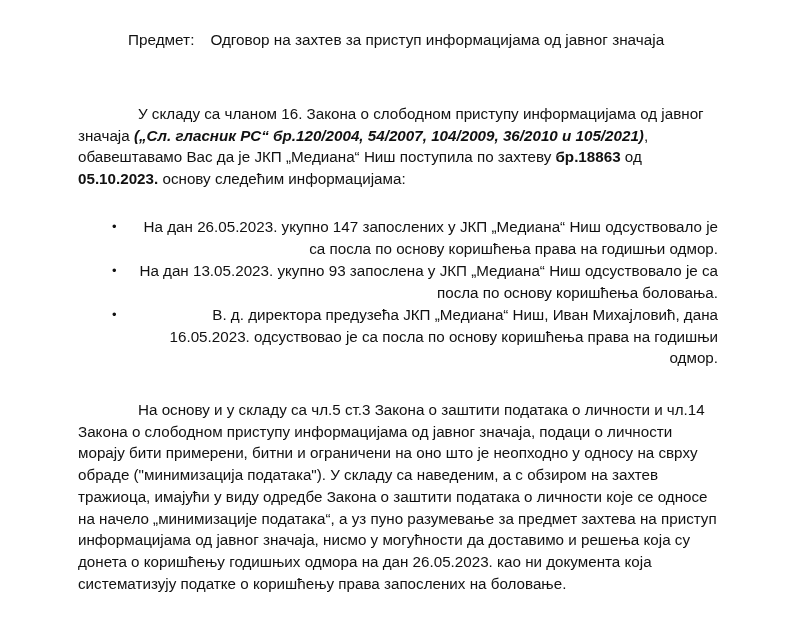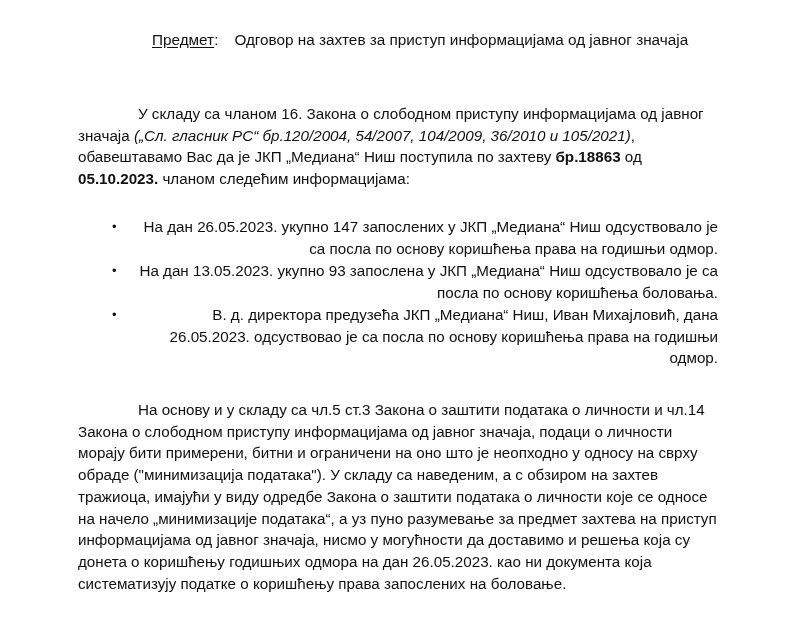--- a/index.html
+++ b/index.html
@@ -27,23 +27,21 @@
   .subject-line {
     position: absolute;
     left: 128px;
     top: 30px;
     width: 660px;
     font-size: 15.3px;
     line-height: 20px;
     white-space: nowrap;
   }
   .subject-label {
-    text-decoration: underline;
     text-underline-offset: 2px;
-    margin-left: 24px;
   }
   .subject-colon {
     text-decoration: none;
   }
   .subject-text {
     margin-left: 16px;
   }
 
   
   .body-block {
@@ -56,21 +54,21 @@
   p.para {
     margin: 0;
     font-size: 15.2px;
     line-height: 21.5px;
     text-align: left;
     text-indent: 60px;
   }
 
   .para b { font-weight: bold; }
   .para .cite {
-    font-weight: normal;
+    font-weight: bold;
     font-style: italic;
   }
 
   
   ul.bullets {
     margin: 0;
     padding: 0;
     list-style: none;
     position: absolute;
     left: 34px;
@@ -110,25 +108,25 @@
 <body>
 
 <div class="page">
 
   <div class="subject-line">
     <span class="subject-label">Предмет</span><span class="subject-colon">:</span><span class="subject-text">Одговор на захтев за приступ информацијама од јавног значаја</span>
   </div>
 
   <div class="body-block">
 
-    <p class="para"><span>У складу са чланом 16. Закона о слободном приступу информацијама од јавног значаја </span><span class="cite">(„Сл. гласник РС“ бр.120/2004, 54/2007, 104/2009, 36/2010 и 105/2021)</span><span>, обавештавамо Вас да је ЈКП „Медиана“ Ниш поступила по захтеву </span><b>бр.18863</b><span> од </span><b>05.10.2023.</b><span> чланом следећим информацијама:</span></p>
+    <p class="para"><span>У складу са чланом 16. Закона о слободном приступу информацијама од јавног значаја </span><span class="cite">(„Сл. гласник РС“ бр.120/2004, 54/2007, 104/2009, 36/2010 и 105/2021)</span><span>, обавештавамо Вас да је ЈКП „Медиана“ Ниш поступила по захтеву </span><b>бр.18863</b><span> од </span><b>05.10.2023.</b><span> основу следећим информацијама:</span></p>
 
     <ul class="bullets">
       <li>На дан 26.05.2023. укупно 147 запослених у ЈКП „Медиана“ Ниш одсуствовало је са посла по основу коришћења права на годишњи одмор.</li>
       <li>На дан 13.05.2023. укупно 93 запослена у ЈКП „Медиана“ Ниш одсуствовало је са посла по основу коришћења боловања.</li>
-      <li>В. д. директора предузећа ЈКП „Медиана“ Ниш, Иван Михајловић,  дана 26.05.2023. одсуствовао је са посла по основу коришћења права на годишњи одмор.</li>
+      <li>В. д. директора предузећа ЈКП „Медиана“ Ниш, Иван Михајловић,  дана 16.05.2023. одсуствовао је са посла по основу коришћења права на годишњи одмор.</li>
     </ul>
 
     <p class="para-last">На основу и у складу са чл.5 ст.3 Закона о заштити података о личности и чл.14 Закона о слободном приступу информацијама од јавног значаја, подаци о личности морају бити примерени, битни и ограничени на оно што је неопходно у односу на сврху обраде ("минимизација података"). У складу са наведеним, а с обзиром на захтев тражиоца, имајући у виду одредбе Закона о заштити података о личности које се односе на начело „минимизације података“, а уз пуно разумевање за предмет захтева на приступ информацијама од јавног значаја, нисмо у могућности да доставимо и решења која су донета о коришћењу годишњих одмора на дан 26.05.2023. као ни документа која систематизују податке о коришћењу права запослених на боловање.</p>
 
   </div>
 
 </div>
 
 </body></html>

